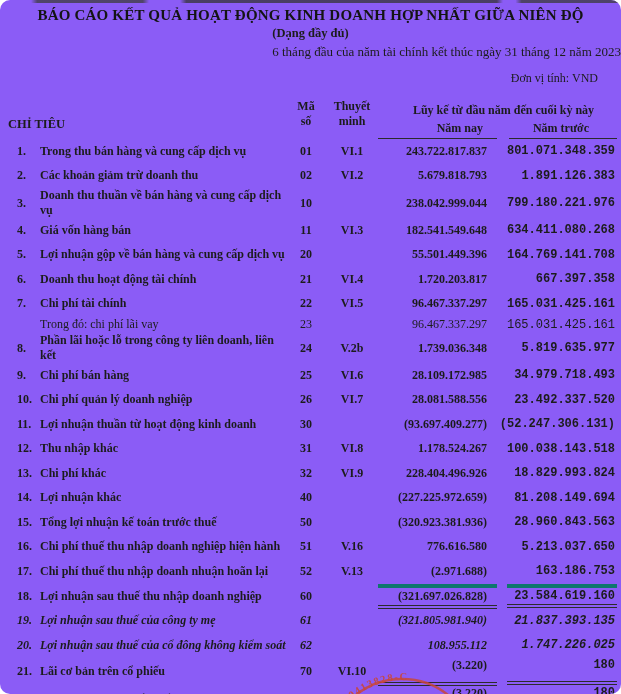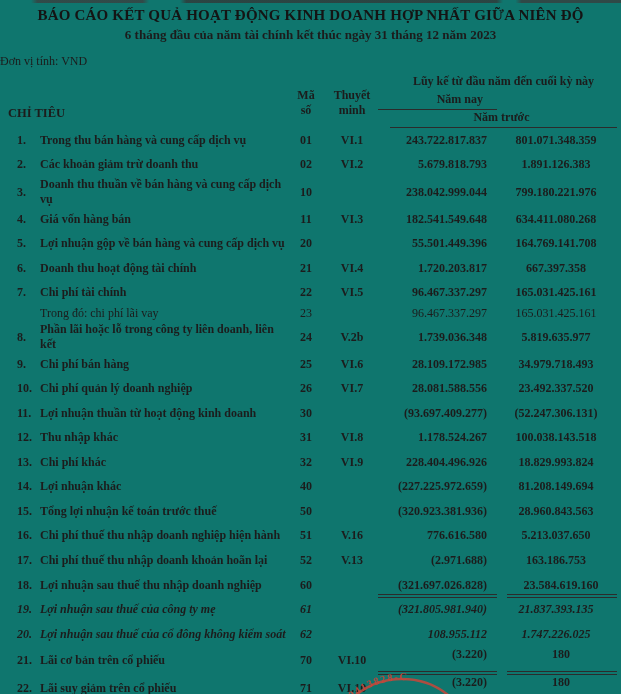--- a/index.html
+++ b/index.html
@@ -1,23 +1,24 @@
 <!DOCTYPE html>
 <html><head>
 <meta charset="utf-8">
 <style>
   html, body { margin: 0; padding: 0; background: #ffffff; }
   .page {
     position: relative;
     width: 621px;
     height: 694px;
-    background: #0f766e;
+    background: #8b5cf6;
     font-family: "Liberation Serif", "DejaVu Serif", serif;
     color: #1c1c1c;
     overflow: hidden;
+    border-radius: 10px;
   }
   
   .scan-artifact {
     position: absolute; top: 0; left: 0; width: 100%; height: 3px;
     background: linear-gradient(to right,
       transparent 0 5%, #3c3c3c 6% 23%, transparent 24% 29%,
       #343434 30% 80%, transparent 81% 83%, #3a3a3a 84% 100%);
     opacity: .75;
   }
   .doc-title {
@@ -29,27 +30,27 @@
     color: #141414;
   }
   .form-note {
     margin-top: 2px;
     text-align: center;
     font-weight: bold;
     font-size: 12.5px;
   }
   .period-line {
     margin-top: 3px;
-    text-align: center;
-    font-weight: bold;
+    text-align: right;
+    font-weight: normal;
     font-size: 13px;
   }
   .unit-line {
     margin: 11px 23px 0 0;
-    text-align: left;
+    text-align: right;
     font-size: 12px;
   }
   table.report {
     border-collapse: collapse;
     table-layout: fixed;
     width: 609px;
     margin: 5px 0 0 8px;
     font-size: 12px;
   }
   col.c1 { width: 32px; }
@@ -57,41 +58,41 @@
   col.c3 { width: 40px; }
   col.c4 { width: 52px; }
   col.c5 { width: 119px; }
   col.c6 { width: 120px; }
 
   thead th { font-weight: bold; padding: 0; vertical-align: bottom; }
   thead tr { height: 48px; }
   .th-indicator { text-align: left; padding-bottom: 7px; padding-right: 34px; font-size: 12.5px; }
   .th-code, .th-note { text-align: center; padding-bottom: 9px; line-height: 1.3; font-size: 12px; }
   .th-span .span-title { text-align: center; padding-left: 12px; margin-bottom: 3px; font-size: 12px; font-family: Liberation Serif, serif; }
-  .sub-flex { display: flex; flex-direction: column; }
+  .sub-flex { display: flex; }
   .sub-cur {
     width: 119px; box-sizing: border-box;
     border-bottom: 1.5px solid #2b2b2b;
     text-align: right; padding: 0 14px 2px 0;
   }
   .sub-pri {
     flex: 1; box-sizing: border-box; margin-left: 12px;
     border-bottom: 1.5px solid #2b2b2b;
     text-align: center; padding: 0 4px 2px 0;
   }
 
   tbody { font-weight: bold; }
   tbody tr { height: 24.5px; }
   tbody tr.plain { font-weight: normal; height: 17px; }
   tbody tr.italic { font-style: italic; }
   td { padding: 0; vertical-align: middle; }
   td.c-no { padding-left: 9px; }
   td.c-code, td.c-note { text-align: center; }
   td.c-cur .val { text-align: right; padding-right: 10px; }
-  td.c-pri .val { text-align: center; padding-right: 2px; }
+  td.c-pri .val { text-align: right; padding-right: 2px; font-family: Liberation Mono, monospace; }
   tr.sum td.c-cur .val, tr.sum td.c-pri .val {
     border-top: 4px solid #0f766e;
     border-bottom: 4px double #2b2b2b;
     padding-top: 1px; padding-bottom: 1px;
   }
   tr.eps td.c-cur .val, tr.eps td.c-pri .val {
     border-bottom: 4px double #2b2b2b;
     padding-bottom: 9px;
   }
   tr.sum td.c-pri .val, tr.eps td.c-pri .val { margin-left: 10px; }
@@ -105,20 +106,21 @@
     pointer-events: none;
   }
 </style>
 </head>
 <body>
 
 <div class="page">
   <div class="scan-artifact"></div>
 
   <div class="doc-title">BÁO CÁO KẾT QUẢ HOẠT ĐỘNG KINH DOANH HỢP NHẤT GIỮA NIÊN ĐỘ</div>
+  <div class="form-note">(Dạng đầy đủ)</div>
   <div class="period-line">6 tháng đầu của năm tài chính kết thúc ngày 31 tháng 12 năm 2023</div>
   <div class="unit-line">Đơn vị tính: VND</div>
 
   <table class="report">
     <colgroup>
       <col class="c1">
         <col class="c2">
         <col class="c3">
         <col class="c4">
         <col class="c5">
@@ -344,21 +346,21 @@
       <td class="c-note">V.16</td>
       <td class="c-cur">
             <div class="val">776.616.580</div>
           </td>
       <td class="c-pri">
             <div class="val">5.213.037.650</div>
           </td>
     </tr>
         <tr>
       <td class="c-no">17.</td>
-      <td class="c-name">Chi phí thuế thu nhập doanh khoản hoãn lại</td>
+      <td class="c-name">Chi phí thuế thu nhập doanh nhuận hoãn lại</td>
       <td class="c-code">52</td>
       <td class="c-note">V.13</td>
       <td class="c-cur">
             <div class="val">(2.971.688)</div>
           </td>
       <td class="c-pri">
             <div class="val">163.186.753</div>
           </td>
     </tr>
         <tr class="sum">

